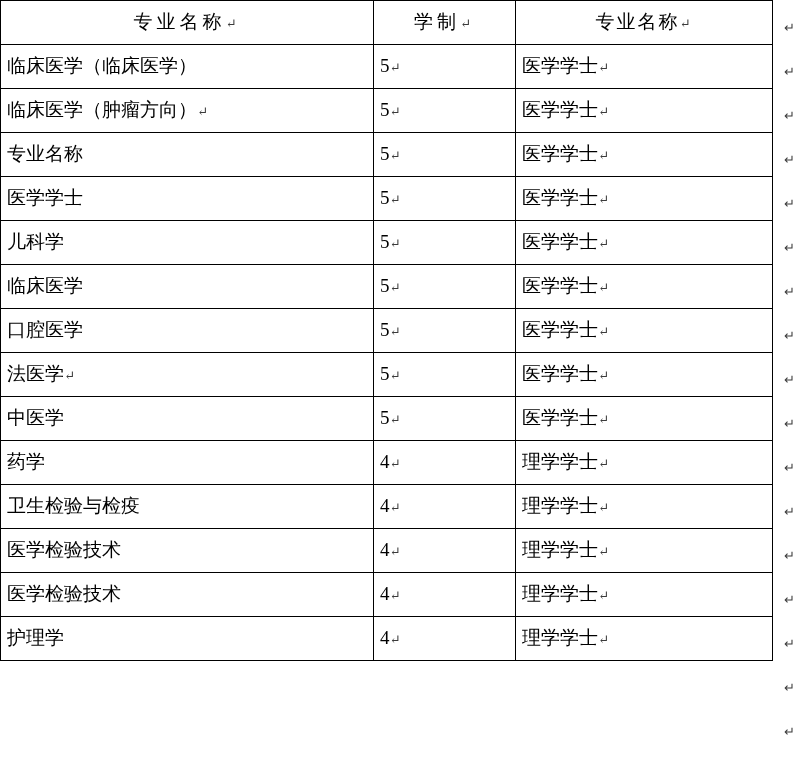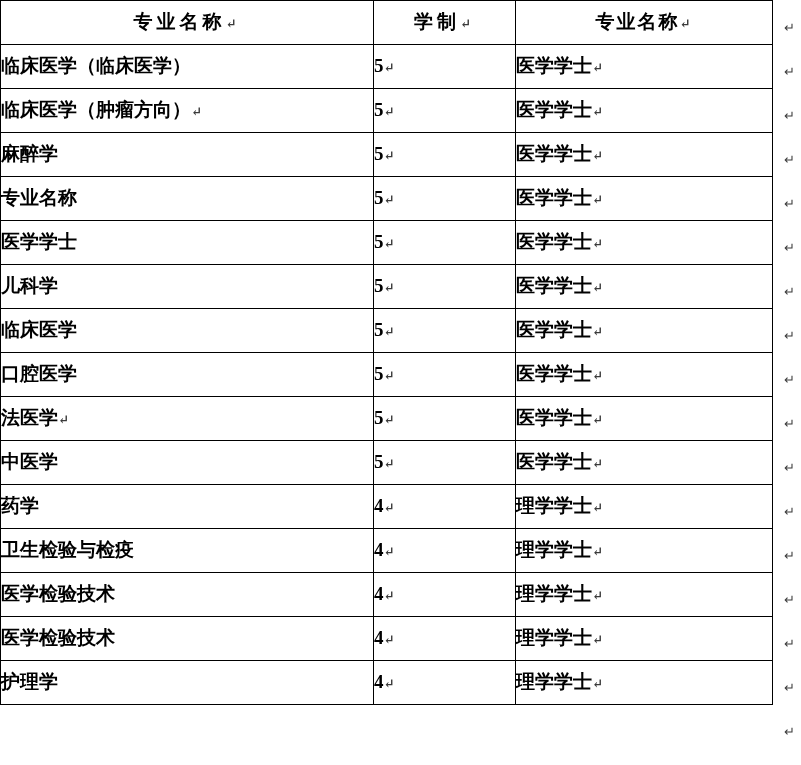--- a/index.html
+++ b/index.html
@@ -27,25 +27,25 @@
     margin: 0;
     border: 1px solid #000000;
   }
   table.major-table col.c-name { width: 373px; }
   table.major-table col.c-years { width: 142px; }
   table.major-table col.c-degree { width: 257px; }
   table.major-table th,
   table.major-table td {
     border: 1px solid #000000;
     vertical-align: middle;
-    font-weight: bold;
+    font-weight: normal;
     font-size: 19px;
     line-height: 1.2;
     height: 44px;
-    padding: 0 0;
+    padding: 0 6px;
     box-sizing: border-box;
   }
   table.major-table thead th {
     font-size: 19px;
     letter-spacing: 1px;
   }
   table.major-table thead th.h-name { letter-spacing: 4px; }
   table.major-table thead th.h-years { letter-spacing: 4px; }
   table.major-table thead th.h-degree { letter-spacing: 2px; }
   .pilcrow {
@@ -88,25 +88,20 @@
       </tr>
     </thead>
     <tbody>
       <tr>
         <td><span>临床医学（临床医学）</span><span class="pilcrow"></span></td>
         <td><span>5</span><span class="pilcrow">↵</span></td>
         <td><span>医学学士</span><span class="pilcrow">↵</span></td>
       </tr>
       <tr>
         <td><span>临床医学（肿瘤方向）</span><span class="pilcrow">↵</span></td>
-        <td><span>5</span><span class="pilcrow">↵</span></td>
-        <td><span>医学学士</span><span class="pilcrow">↵</span></td>
-      </tr>
-      <tr>
-        <td><span>麻醉学</span><span class="pilcrow"></span></td>
         <td><span>5</span><span class="pilcrow">↵</span></td>
         <td><span>医学学士</span><span class="pilcrow">↵</span></td>
       </tr>
       <tr>
         <td><span>专业名称</span><span class="pilcrow"></span></td>
         <td><span>5</span><span class="pilcrow">↵</span></td>
         <td><span>医学学士</span><span class="pilcrow">↵</span></td>
       </tr>
       <tr>
         <td><span>医学学士</span><span class="pilcrow"></span></td>

